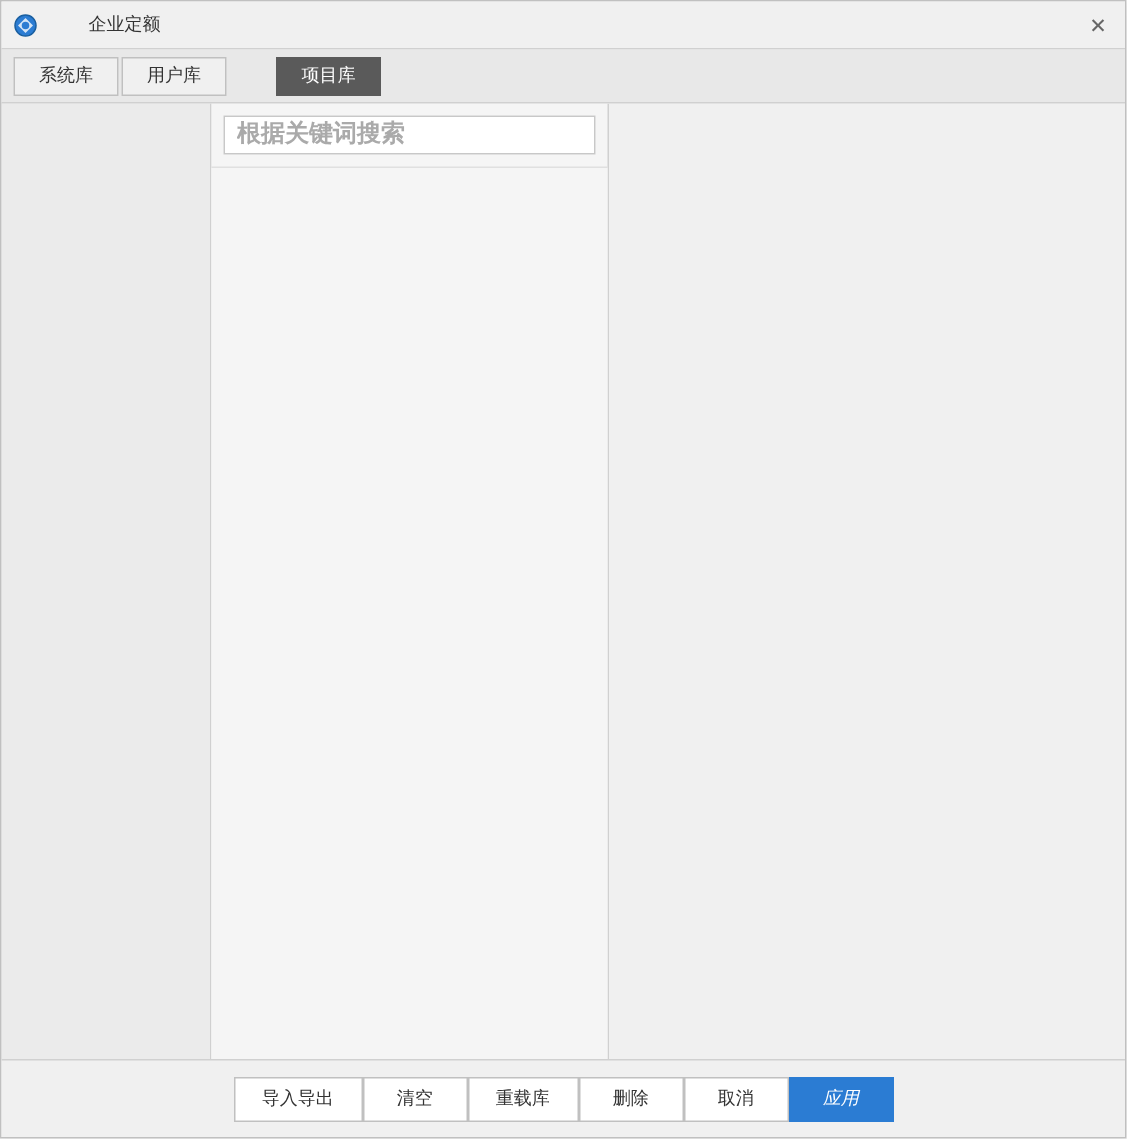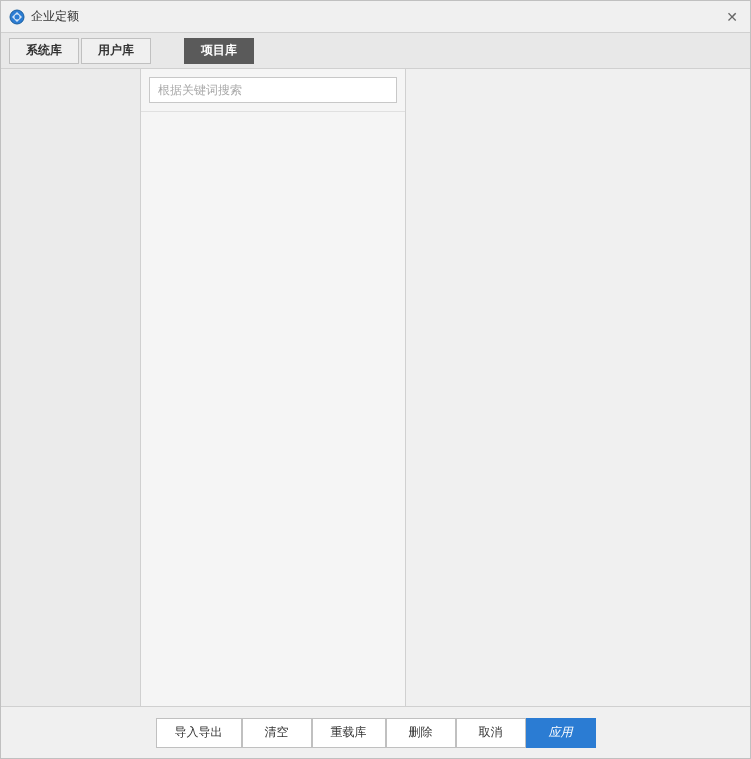--- a/index.html
+++ b/index.html
@@ -55,20 +55,21 @@
     }
 
     .title-bar-icon svg {
       width: 16px;
       height: 16px;
     }
 
     .title-text {
       font-size: 12px;
       color: #333;
+      margin-left: 28px;
     }
 
     .close-btn {
       width: 20px;
       height: 20px;
       display: flex;
       align-items: center;
       justify-content: center;
       cursor: pointer;
       color: #666;
@@ -77,21 +78,20 @@
 
     .tabs-bar {
       height: 36px;
       background: #e8e8e8;
       display: flex;
       align-items: center;
       padding: 0 8px;
       gap: 2px;
       flex-shrink: 0;
       border-bottom: 1px solid #d0d0d0;
-      font-weight: bold;
     }
 
     .tab {
       height: 26px;
       padding: 0 16px;
       display: flex;
       align-items: center;
       justify-content: center;
       cursor: pointer;
       border: 1px solid #c0c0c0;
@@ -135,24 +135,25 @@
       padding: 8px;
       border-bottom: 1px solid #e0e0e0;
     }
 
     .search-input {
       width: 100%;
       height: 26px;
       border: 1px solid #c8c8c8;
       background: white;
       padding: 0 8px;
-      font-size: 12px;
+      font-size: 16px;
       color: #999;
       outline: none;
       font-family: "Microsoft YaHei", sans-serif;
+      font-weight: bold;
     }
 
     .search-input::placeholder {
       color: #aaa;
     }
 
     .middle-list {
       flex: 1;
       overflow-y: auto;
       background: #f5f5f5;

